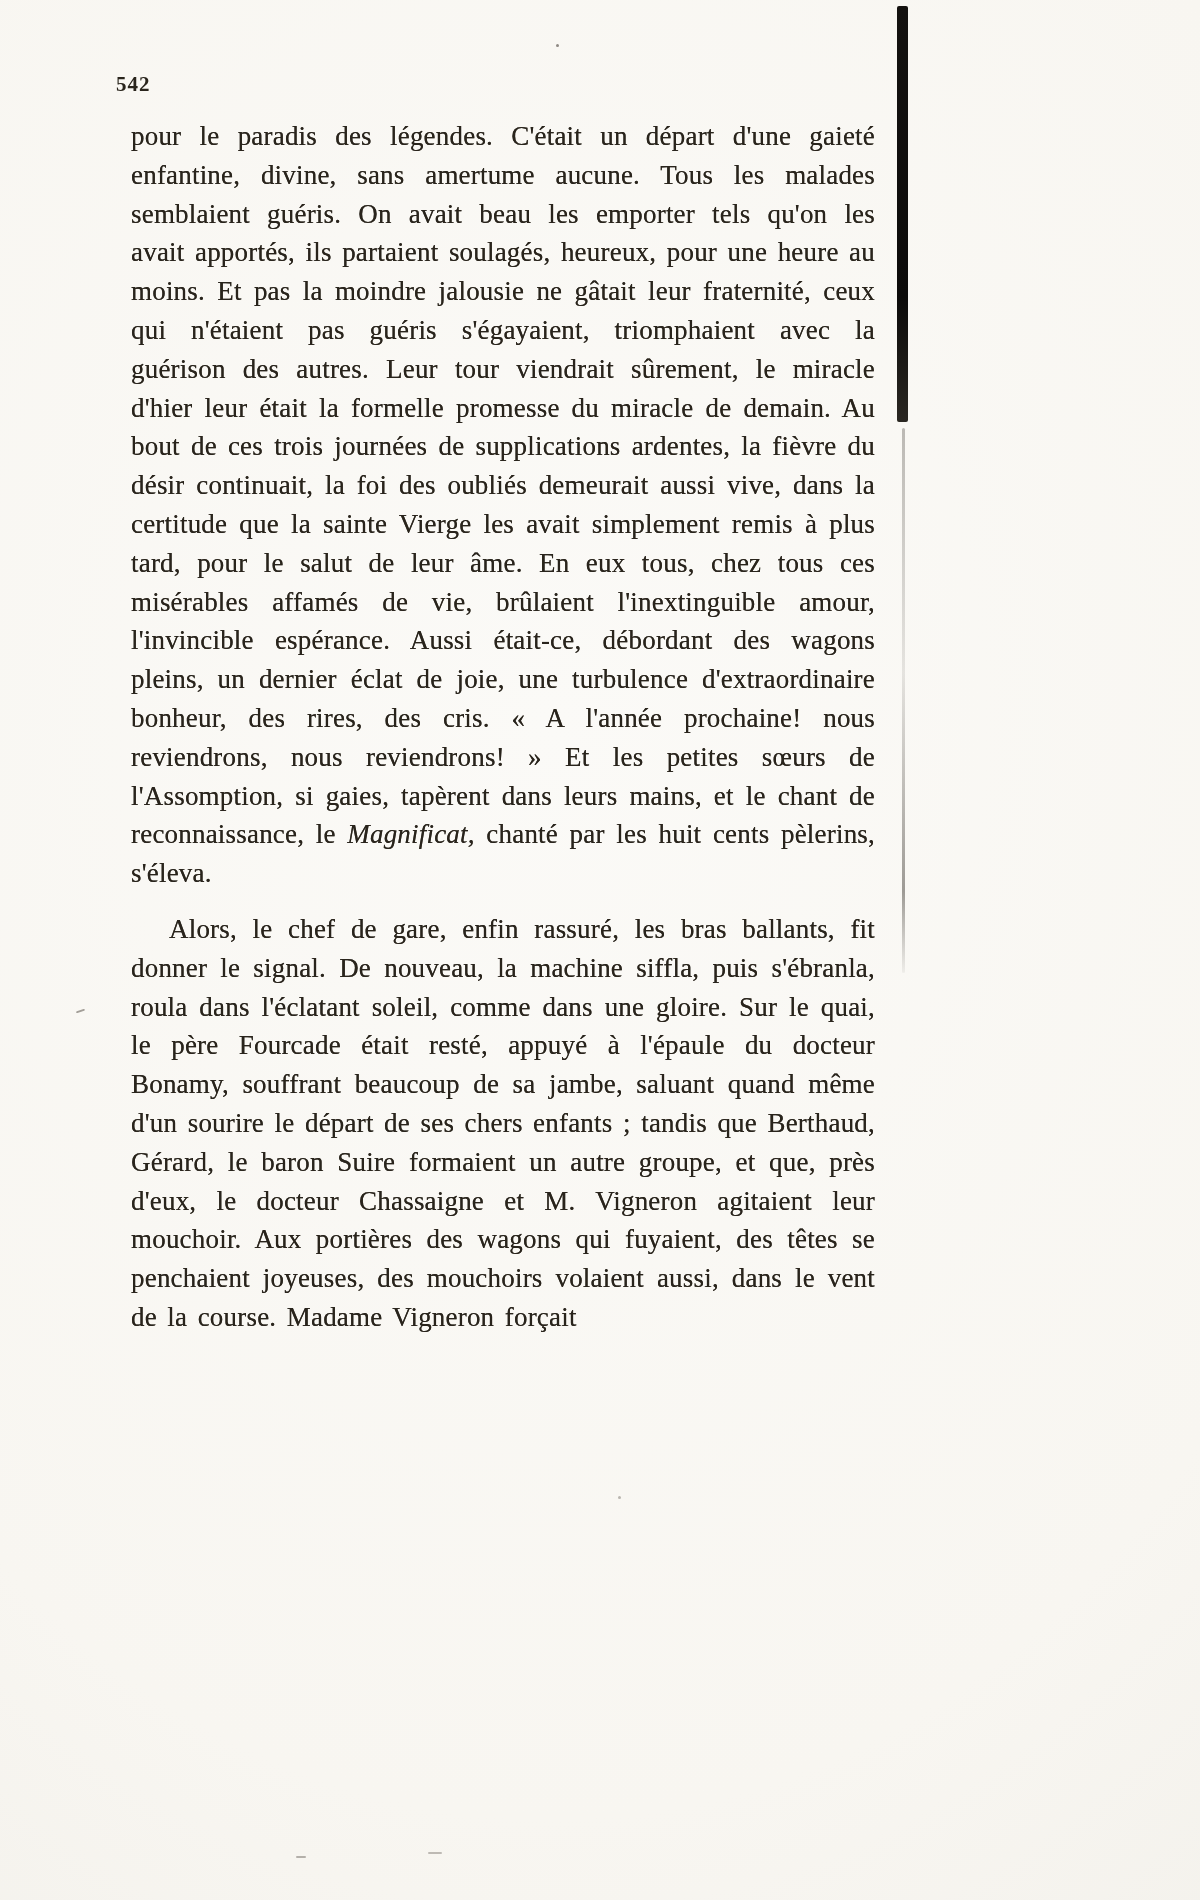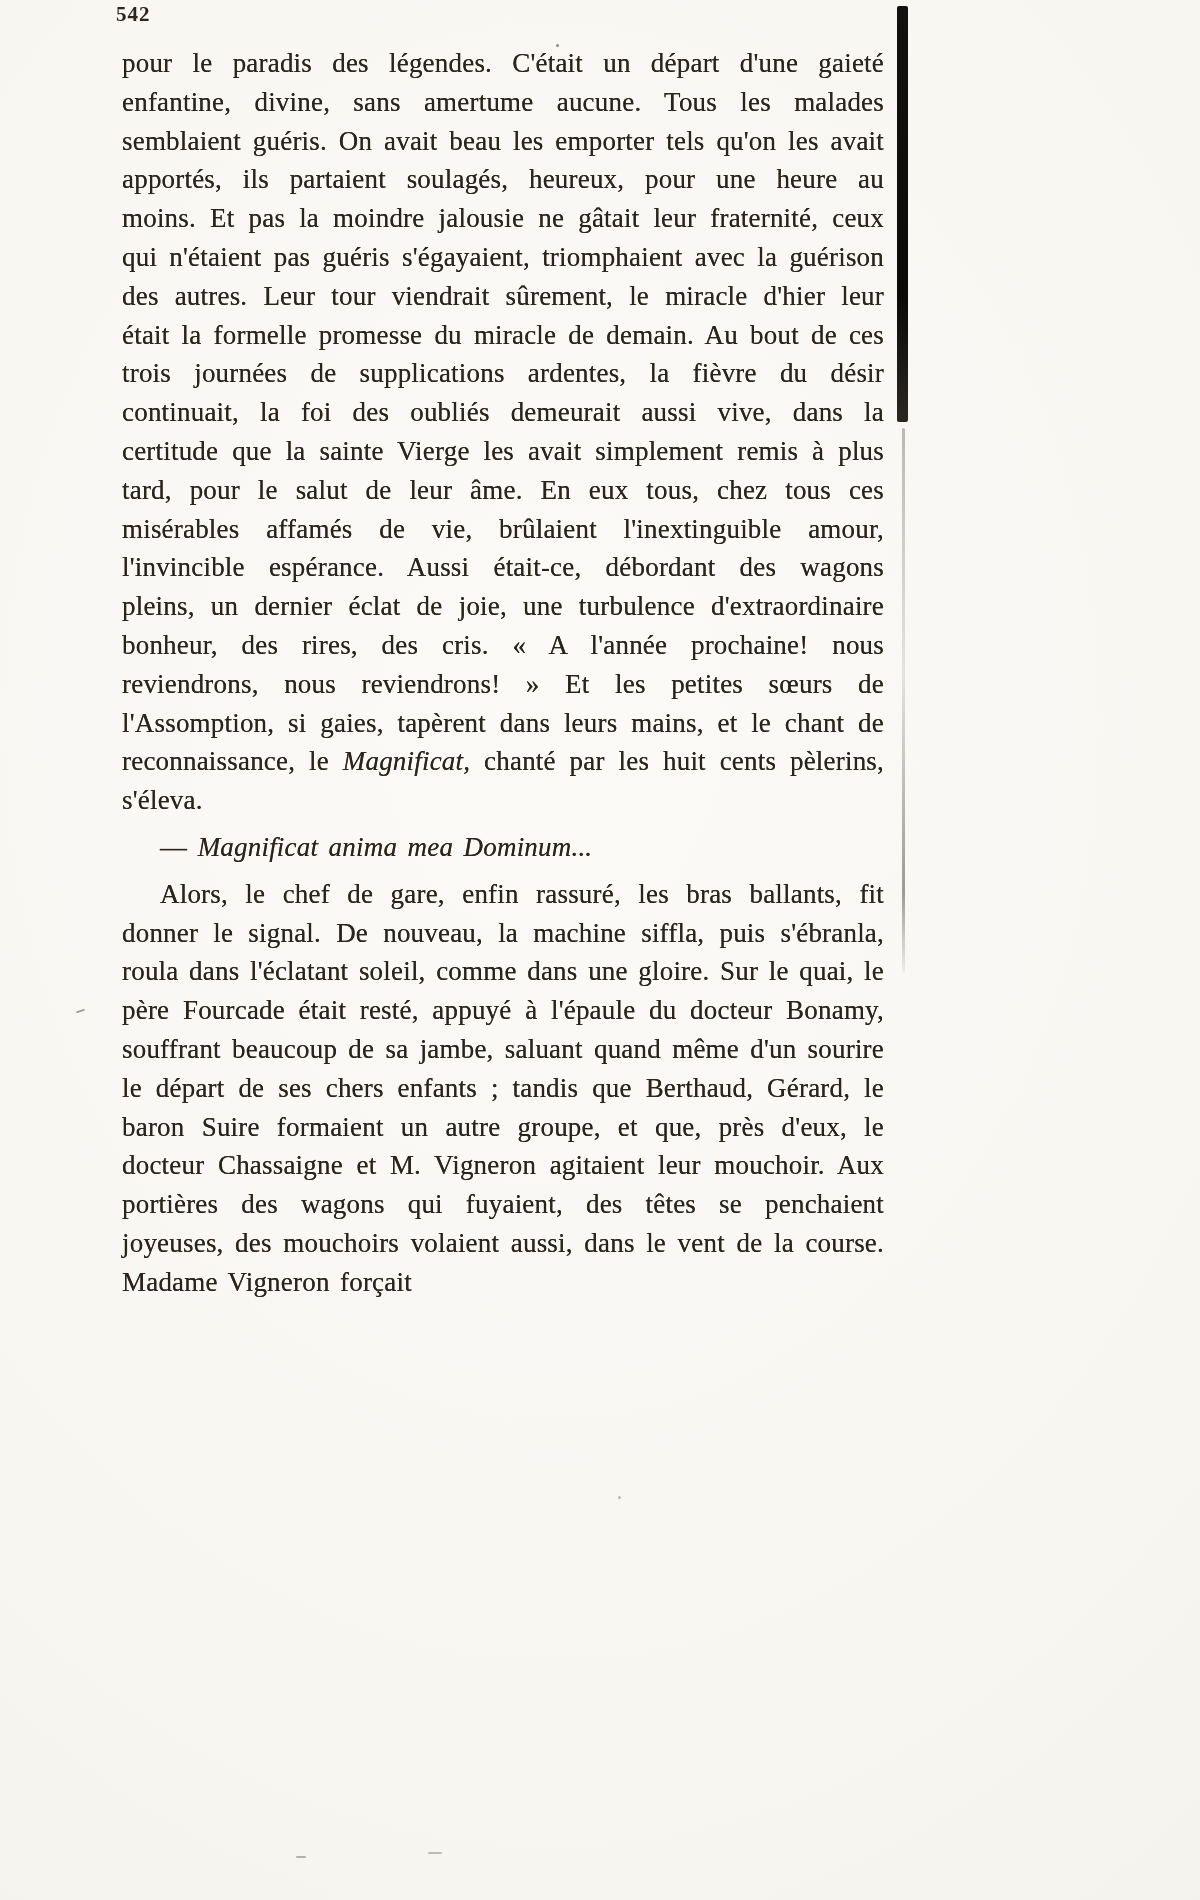--- a/index.html
+++ b/index.html
@@ -46,20 +46,21 @@
   .a5 { left: 428px; top: 1852px; width: 14px; height: 2px; background: rgba(55,48,40,0.30); border-radius: 2px; }
 
   .column {
     position: absolute;
     left: 114px;
     top: 0;
     width: 778px;
   }
   .page-header {
     position: relative;
+    margin-top: 70px;
     height: 30px;
   }
   .page-number {
     position: absolute;
     left: 2px;
     top: 2px;
     font-size: 21px;
     font-weight: bold;
     letter-spacing: 1px;
   }
@@ -73,21 +74,21 @@
   .text-block {
     margin-top: 14px;
     font-size: 27px;
     line-height: 38.8px;
     text-align: justify;
     word-spacing: 3.5px;
     letter-spacing: 0.2px;
     text-shadow: 0 0 0.4px rgba(41,36,28,0.8);
   }
   .text-block p {
-    margin: 8px;
+    margin: 17px;
   }
   .text-block p.indent {
     text-indent: 38px;
   }
   .italic {
     font-style: italic;
   }
 </style>
 </head>
 <body>
@@ -103,18 +104,17 @@
   <div class="artifact a4"></div>
   <div class="artifact a5"></div>
 
   <div class="column">
     <header class="page-header">
       <span class="page-number">542</span>
     </header>
 
     <main class="text-block">
         <p><span>pour le paradis des légendes. C'était un départ d'une gaieté enfantine, divine, sans amertume aucune. Tous les malades semblaient guéris. On avait beau les emporter tels qu'on les avait apportés, ils partaient soulagés, heureux, pour une heure au moins. Et pas la moindre jalousie ne gâtait leur fraternité, ceux qui n'étaient pas guéris s'égayaient, triomphaient avec la guérison des autres. Leur tour viendrait sûrement, le miracle d'hier leur était la formelle promesse du miracle de demain. Au bout de ces trois journées de supplications ardentes, la fièvre du désir continuait, la foi des oubliés demeurait aussi vive, dans la certitude que la sainte Vierge les avait simplement remis à plus tard, pour le salut de leur âme. En eux tous, chez tous ces misérables affamés de vie, brûlaient l'inextinguible amour, l'invincible espérance. Aussi était-ce, débordant des wagons pleins, un dernier éclat de joie, une turbulence d'extraordinaire bonheur, des rires, des cris. « A l'année prochaine! nous reviendrons, nous reviendrons! » Et les petites sœurs de l'Assomption, si gaies, tapèrent dans leurs mains, et le chant de reconnaissance, le </span><span class="italic">Magnificat,</span><span> chanté par les huit cents pèlerins, s'éleva.</span></p>
-        <p class="indent"><span>— </span><span class="italic">Magnificat anima mea Dominum...</span></p>
         <p class="indent"><span>Alors, le chef de gare, enfin rassuré, les bras ballants, fit donner le signal. De nouveau, la machine siffla, puis s'ébranla, roula dans l'éclatant soleil, comme dans une gloire. Sur le quai, le père Fourcade était resté, appuyé à l'épaule du docteur Bonamy, souffrant beaucoup de sa jambe, saluant quand même d'un sourire le départ de ses chers enfants ; tandis que Berthaud, Gérard, le baron Suire formaient un autre groupe, et que, près d'eux, le docteur Chassaigne et M. Vigneron agitaient leur mouchoir. Aux portières des wagons qui fuyaient, des têtes se penchaient joyeuses, des mouchoirs volaient aussi, dans le vent de la course. Madame Vigneron forçait</span></p>
       </main>
   </div>
 
 </div>
 
 </body></html>

